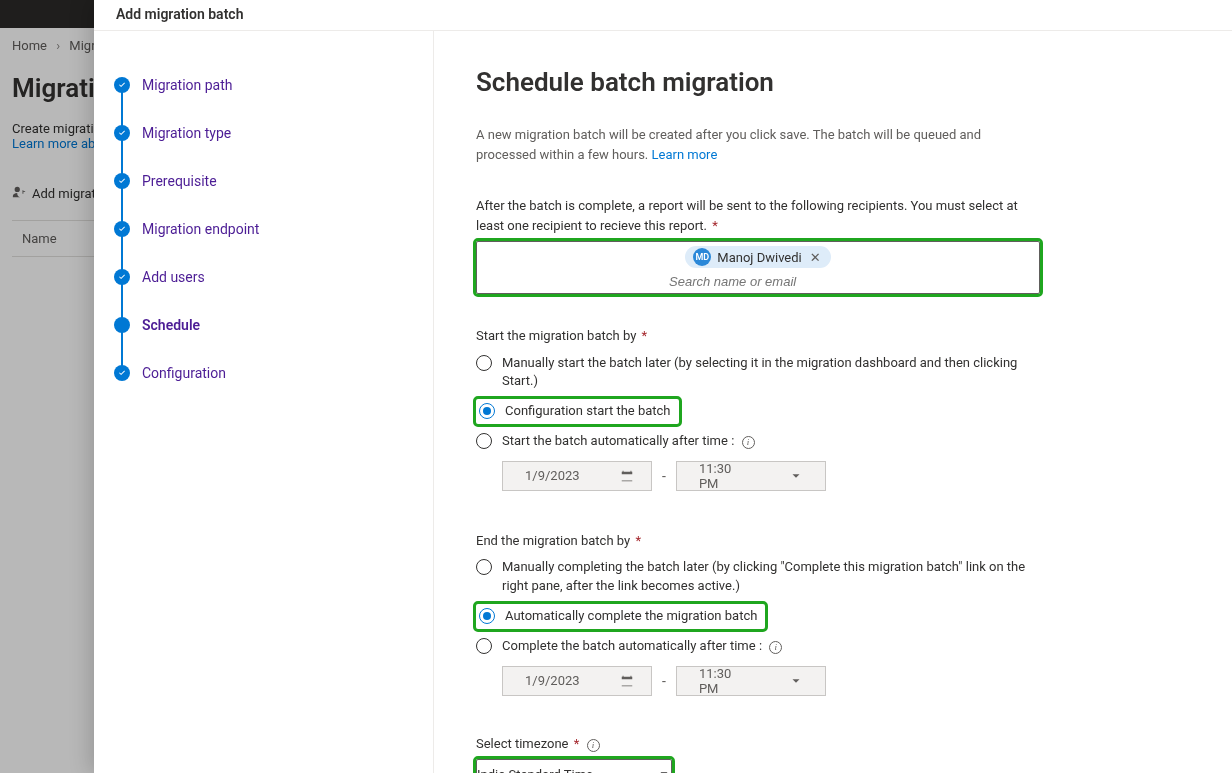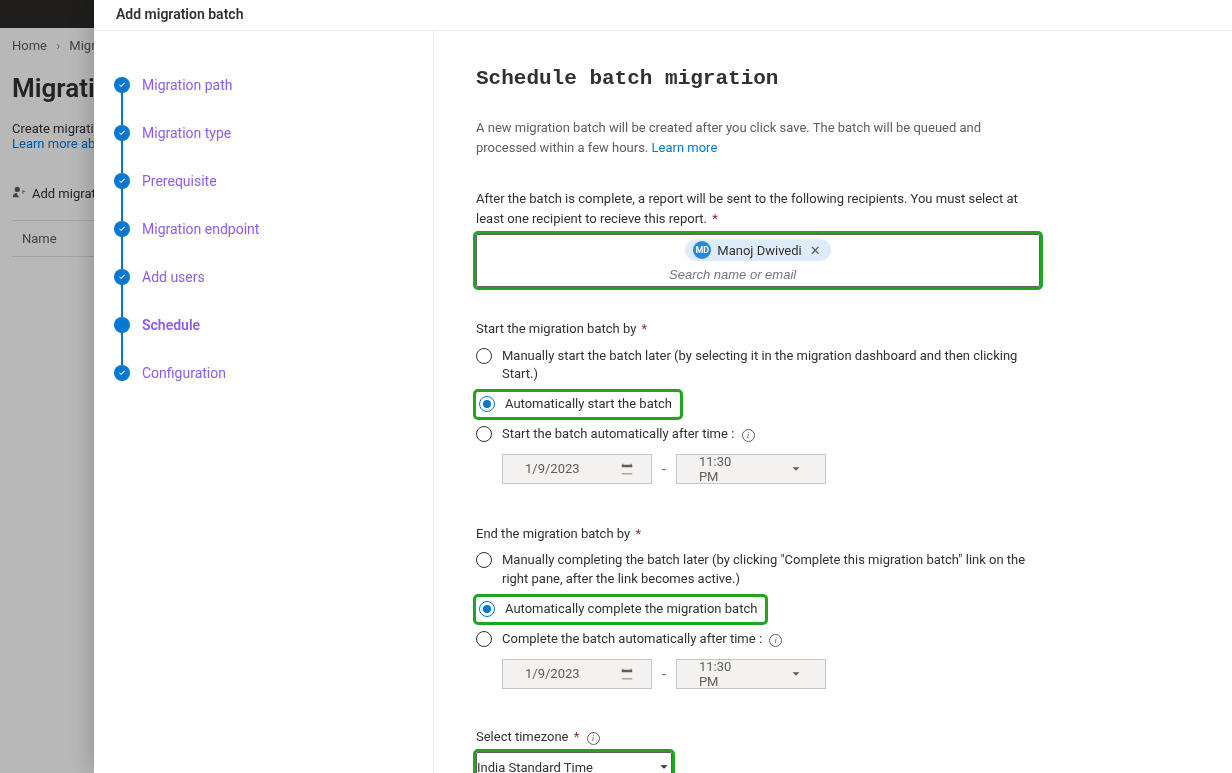--- a/index.html
+++ b/index.html
@@ -33,26 +33,26 @@
 
   .wizard { width: 340px; padding: 30px 20px; border-right: 1px solid #edebe9; }
   .step { display: flex; align-items: center; gap: 12px; position: relative; height: 48px; }
   .step .bullet {
     width: 16px; height: 16px; border-radius: 50%; background: #0078d4;
     display: flex; align-items: center; justify-content: center; z-index: 1;
     flex-shrink: 0;
   }
   .step .bullet svg { width: 10px; height: 10px; fill: #fff; }
   .step.current .label { font-weight: 600; }
-  .step .label { color: #8b5cf6; font-size: 14px; }
+  .step .label { color: #4c1d95; font-size: 14px; }
   .step .line { position: absolute; left: 7px; top: -24px; width: 2px; height: 48px; background: #0078d4; z-index: 0; }
   .step:first-child .line { display: none; }
 
   .content { flex: 1; overflow-y: auto; padding: 36px 42px 18px; }
-  .content h1 { font-size: 21px; font-weight: 600; margin-bottom: 28px; font-family: Liberation Mono, monospace; }
+  .content h1 { font-size: 26px; font-weight: 600; margin-bottom: 28px; }
   .desc { color: #605e5c; font-size: 13px; line-height: 1.5; max-width: 560px; }
   .desc a { color: #0078d4; text-decoration: none; }
 
   .field-label { font-size: 13px; color: #323130; margin-top: 32px; max-width: 560px; line-height: 1.5; }
   .req { color: #a4262c; margin-left: 2px; }
 
   
   .hl { outline: 3px solid #1fa61f; outline-offset: 0; border-radius: 2px; }
 
   .people-picker {
@@ -221,21 +221,21 @@
 
       <div class="field-label" data-name="start-batch-label">
         <span>Start the migration batch by</span>&nbsp;<span class="req">*</span>
       </div>
       <div class="radio-row" data-name="start-option-manual">
         <span class="radio" data-name="radio-icon"></span>
         <span class="txt">Manually start the batch later (by selecting it in the migration dashboard and then clicking Start.)</span>
       </div>
       <div class="radio-row hl" style="display:inline-flex;padding:3px 8px 3px 3px;margin-top:8px;" data-name="start-option-auto">
         <span class="radio sel" data-name="radio-selected-icon"></span>
-        <span class="txt">Automatically start the batch</span>
+        <span class="txt">Configuration start the batch</span>
       </div>
       <div class="radio-row" data-name="start-option-time">
         <span class="radio" data-name="radio-icon"></span>
         <span class="txt">
           <span>Start the batch automatically after time :</span>
           <span class="info-ico" data-name="info-icon">i</span>
         </span>
       </div>
       <div class="dt-row" data-name="start-datetime-row">
         <div class="dtbox" data-name="start-date-input">

